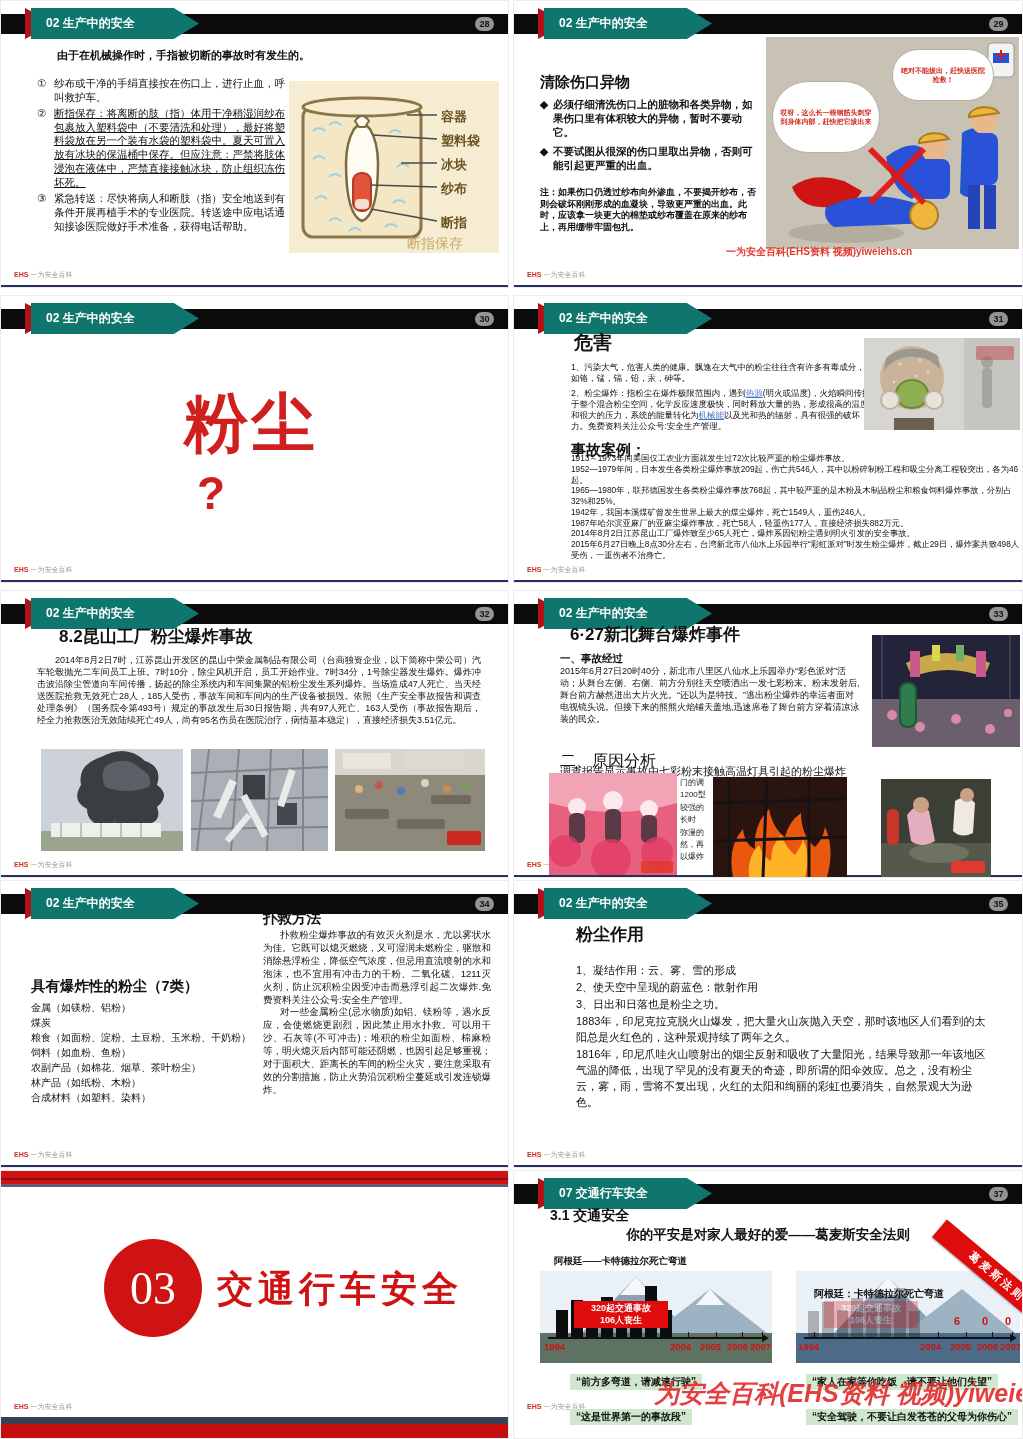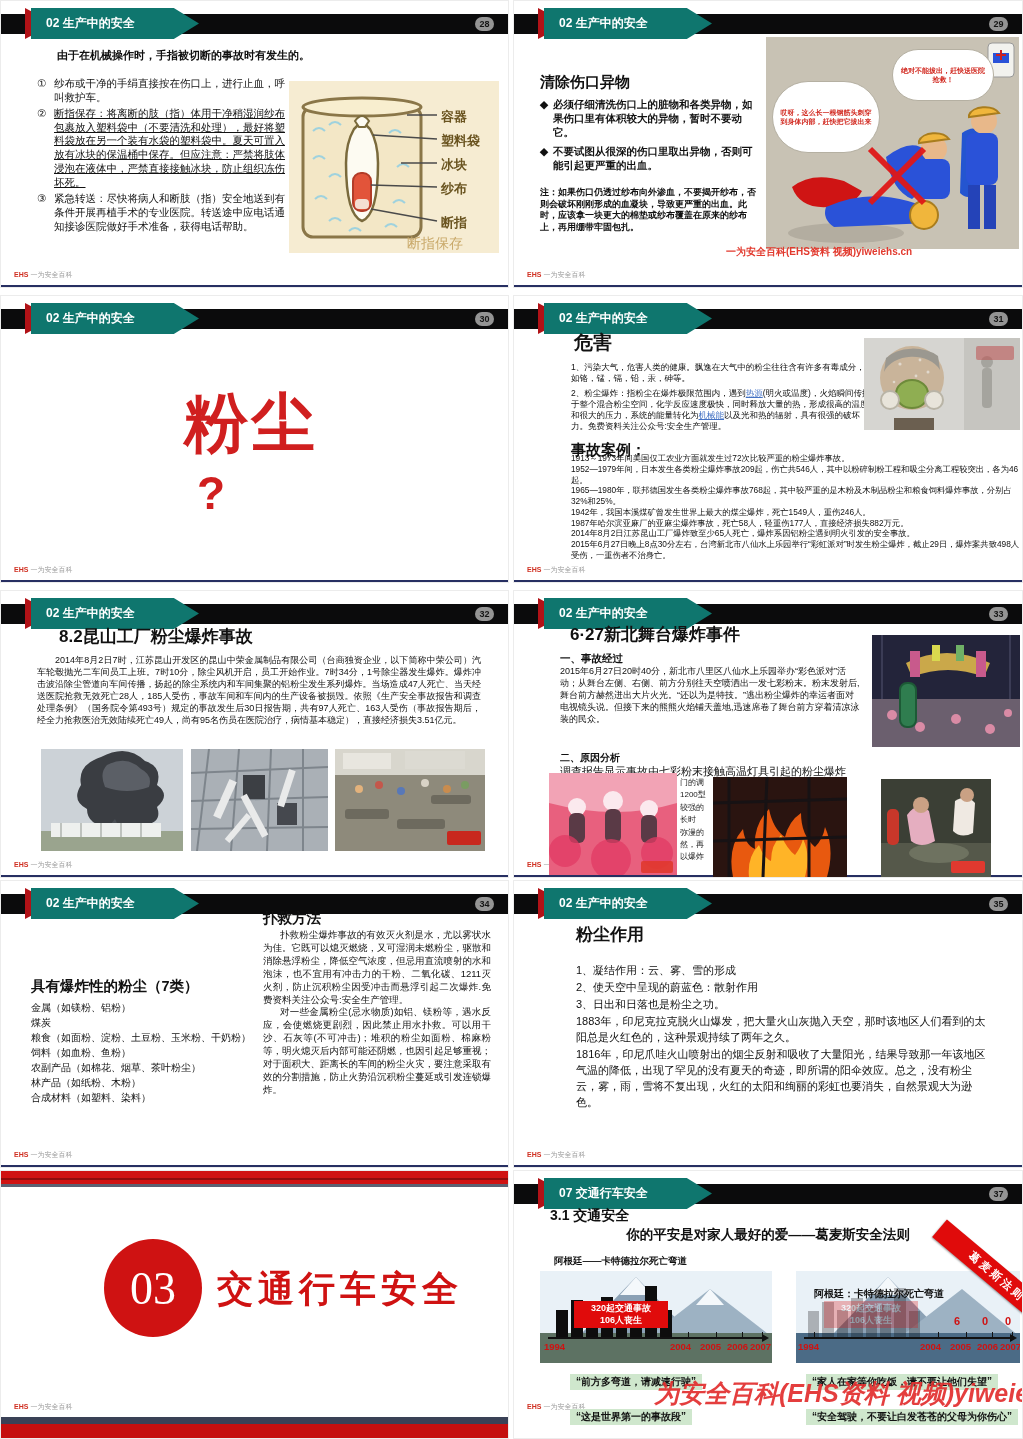--- a/index.html
+++ b/index.html
@@ -51,21 +51,21 @@
   .s31-img{position:absolute;left:350px;top:42px;width:156px;height:92px;}
   .s31-cases-t{position:absolute;left:57px;top:145px;font-size:15px;font-weight:800;}
   .s31-cases{position:absolute;left:57px;top:157px;width:452px;font-size:8.3px;line-height:1.3;}
   
   .s32-title{position:absolute;left:58px;top:34px;font-size:17px;font-weight:800;}
   .s32-body{position:absolute;left:36px;top:63px;width:444px;font-size:9px;line-height:1.34;text-align:justify;text-indent:18px;}
   
   .s33-title{position:absolute;left:56px;top:32px;font-size:17px;font-weight:800;}
   .s33-s1t{position:absolute;left:46px;top:61px;font-size:10.5px;font-weight:800;}
   .s33-s1b{position:absolute;left:46px;top:75px;width:300px;font-size:9px;line-height:1.32;}
-  .s33-s2t{position:absolute;left:46px;top:160px;font-size:10px;font-weight:700;text-align:center;}
+  .s33-s2t{position:absolute;left:46px;top:160px;font-size:16px;font-weight:400;text-align:center;}
   .s33-s2b{position:absolute;left:46px;top:173px;width:300px;font-size:11px;}
   .s33-frags{position:absolute;left:166px;top:186px;width:34px;font-size:8px;line-height:1.55;z-index:3;color:#222;}
   
   .s34-lt{position:absolute;left:30px;top:96px;font-size:14.5px;font-weight:800;}
   .s34-list{position:absolute;left:30px;top:119px;font-size:10px;line-height:1.5;}
   .s34-rt{position:absolute;left:262px;top:28px;font-size:14.5px;font-weight:800;}
   .s34-ps{position:absolute;left:262px;top:48px;width:228px;font-size:9.5px;line-height:1.36;text-align:justify;}
   .s34-ps p{margin:0;text-indent:17px;}
   
   .s35-title{position:absolute;left:62px;top:42px;font-size:17px;font-weight:800;}

